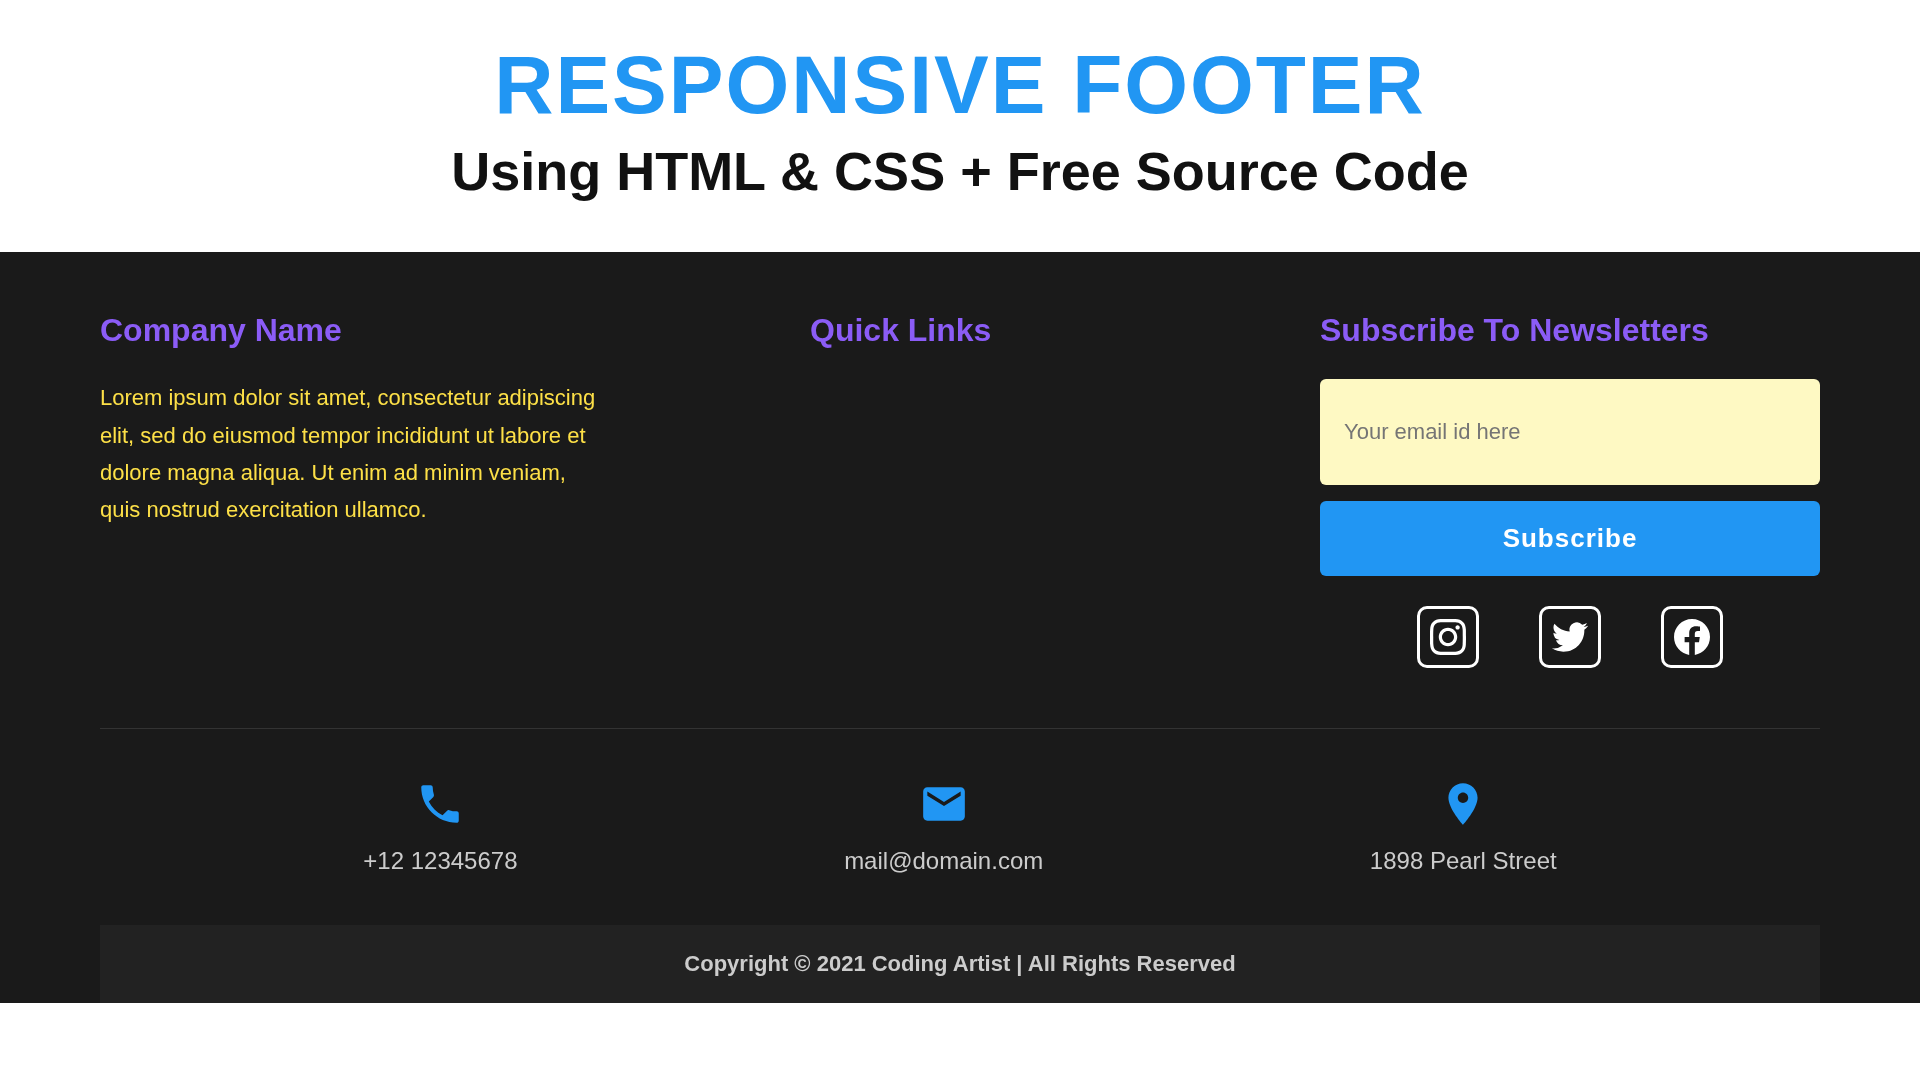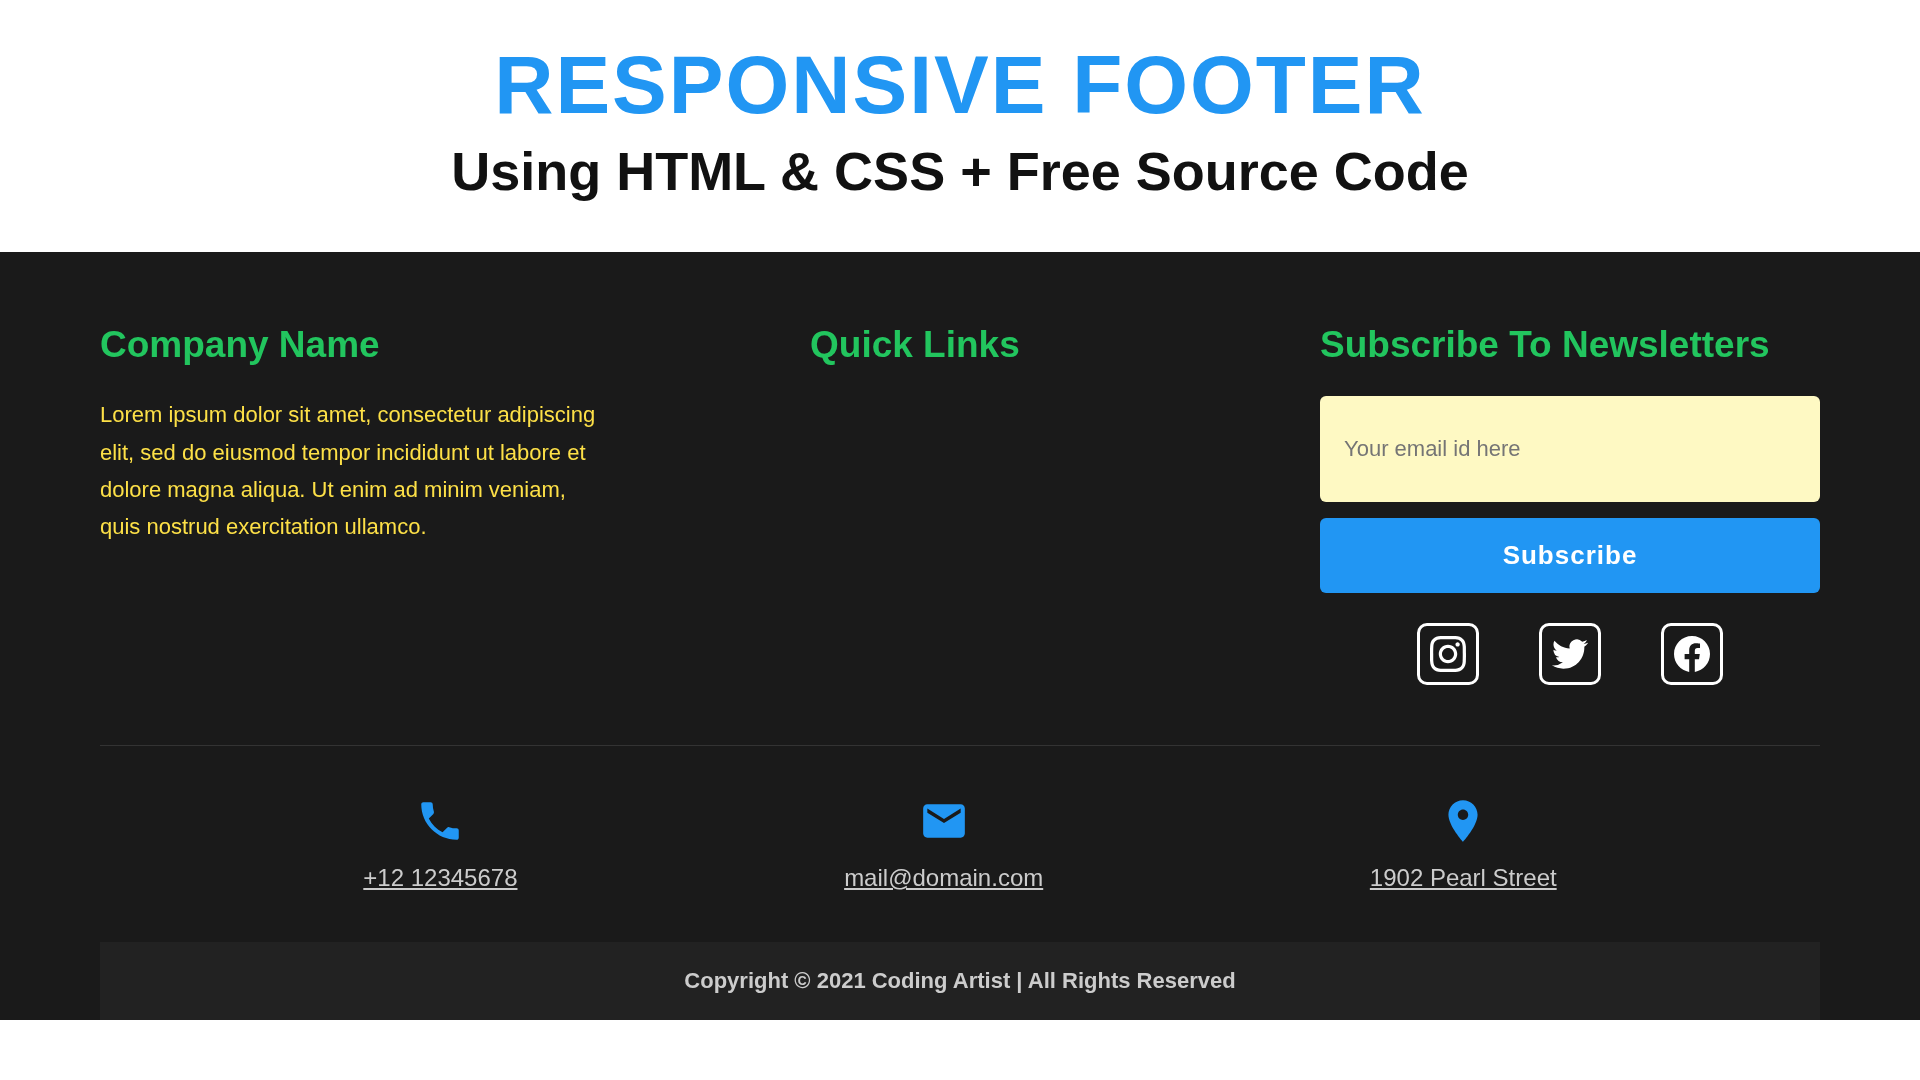--- a/index.html
+++ b/index.html
@@ -49,25 +49,24 @@
       justify-content: space-between;
       padding-bottom: 60px;
     }
 
     
     .footer-col-1 {
       flex: 0 0 500px;
     }
 
     .footer-col-title {
-      font-size: 37px;
+      font-size: 32px;
       font-weight: 800;
-      color: #22c55e;
+      color: #8b5cf6;
       margin-bottom: 30px;
-      margin-top: 12px;
     }
 
     .footer-description {
       font-size: 22px;
       color: #fde047;
       line-height: 1.7;
     }
 
     
     .footer-col-2 {
@@ -150,21 +149,20 @@
       justify-content: space-around;
       padding: 50px 100px 50px;
       border-top: 1px solid #333;
     }
 
     .contact-item {
       display: flex;
       flex-direction: column;
       align-items: center;
       gap: 14px;
-      text-decoration: underline;
     }
 
     .contact-icon {
       color: #2196f3;
     }
 
     .contact-icon svg {
       fill: #2196f3;
       width: 50px;
       height: 50px;
@@ -254,20 +252,20 @@
       </div>
       <span class="contact-text">mail@domain.com</span>
     </div>
 
     <div class="contact-item">
       <div class="contact-icon">
         <svg viewBox="0 0 24 24" xmlns="http://www.w3.org/2000/svg">
           <path d="M12 2C8.13 2 5 5.13 5 9c0 5.25 7 13 7 13s7-7.75 7-13c0-3.87-3.13-7-7-7zm0 9.5c-1.38 0-2.5-1.12-2.5-2.5s1.12-2.5 2.5-2.5 2.5 1.12 2.5 2.5-1.12 2.5-2.5 2.5z"></path>
         </svg>
       </div>
-      <span class="contact-text">1902 Pearl Street</span>
+      <span class="contact-text">1898 Pearl Street</span>
     </div>
   </div>
 
   <div class="footer-bottom">
     <p class="copyright-text">Copyright © 2021 Coding Artist | All Rights Reserved</p>
   </div>
 </footer>
 
 </body></html>

